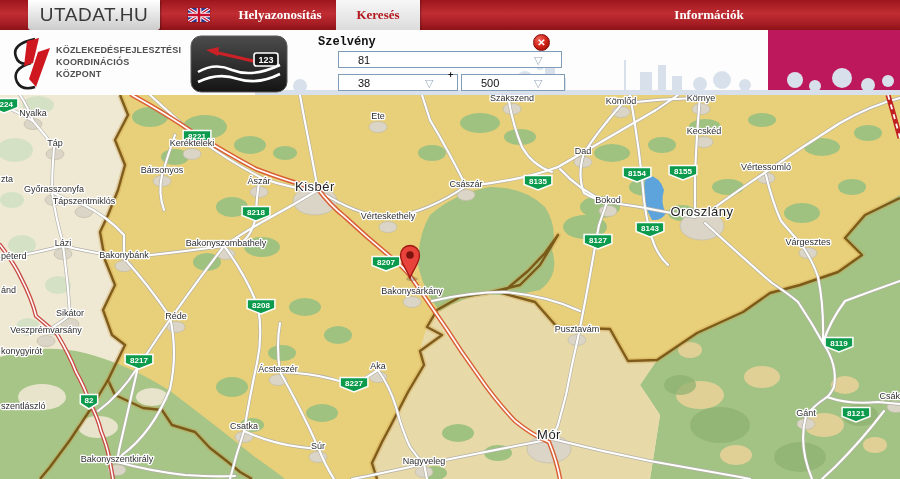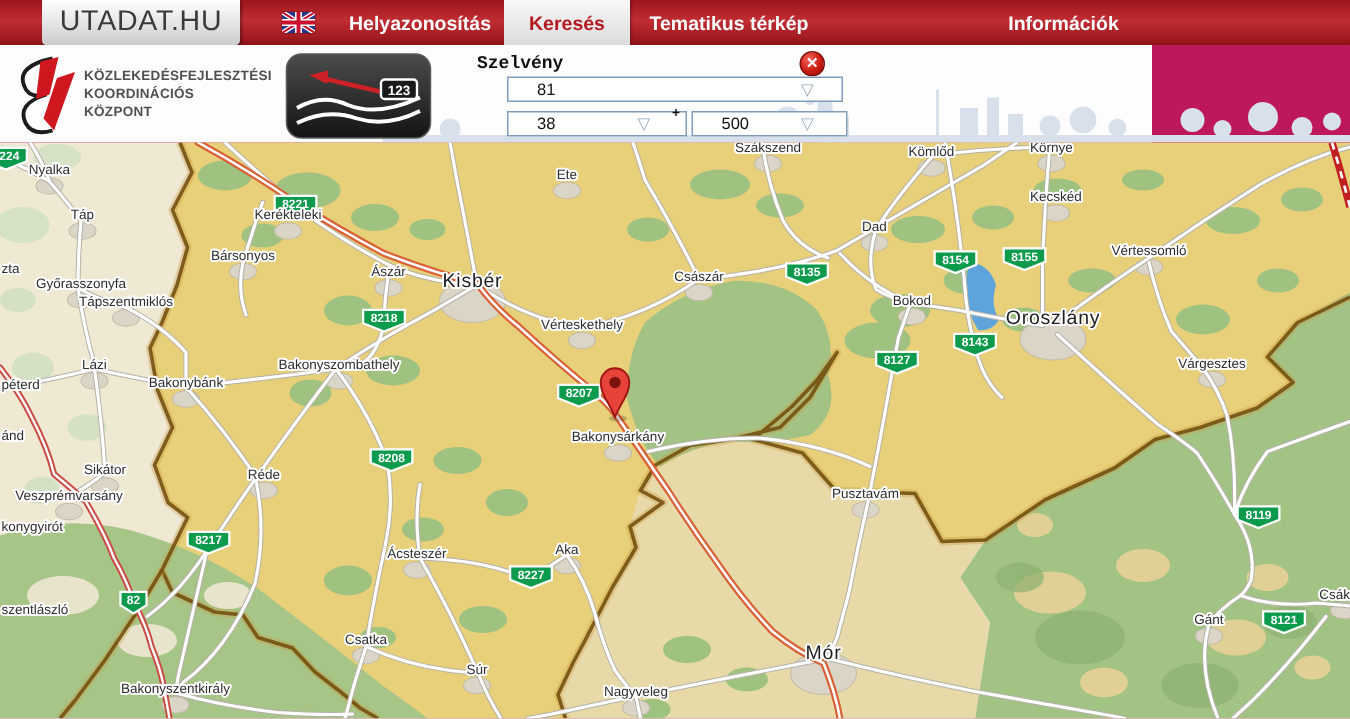--- a/index.html
+++ b/index.html
@@ -7,21 +7,21 @@
        font-family:"Liberation Sans",sans-serif;-webkit-font-smoothing:antialiased;}
   
   .topbar{position:absolute;top:0;left:0;width:900px;height:30px;
           background:linear-gradient(#9d161c,#c02d33 45%,#a51d23 80%,#8c1216);}
   .brand-tab{position:absolute;top:0;left:28px;width:132px;height:30px;
              background:linear-gradient(#ffffff,#cccccc);display:flex;align-items:center;justify-content:center;
              font-size:19px;color:#3a3a3a;letter-spacing:.5px;border-radius:0 0 3px 3px;
              box-shadow:1px 1px 2px rgba(0,0,0,.35);}
   .flag{position:absolute;top:8px;left:188px;width:22px;height:14px;box-shadow:0 0 1px rgba(0,0,0,.6);}
   .tab{position:absolute;top:0;height:30px;display:flex;align-items:center;justify-content:center;
-       color:#fff;font-weight:bold;font-size:13px;cursor:pointer;white-space:nowrap;}
+       color:#fff;font-weight:bold;font-size:13px;cursor:pointer;white-space:nowrap;font-family:Liberation Serif, serif;}
   .tab.active{background:linear-gradient(#f7f7f7,#dcdcdc);color:#b3191f;box-shadow:1px 0 2px rgba(0,0,0,.3);}
   #tab0{left:224px;width:112px}#tab1{left:336px;width:84px}#tab2{left:428px;width:116px}
   #tab3{left:554px;width:96px}#tab4{left:662px;width:94px}
   
   .band{position:absolute;top:30px;left:0;width:768px;height:65px;background:#fdfdfd;}
   .band svg.sky{position:absolute;top:0;left:0;}
   .logo{position:absolute;top:6px;left:5px;display:flex;align-items:center;gap:5px;}
   .org{font-size:9px;font-weight:bold;color:#4f4f4f;line-height:1.3;letter-spacing:.2px;}
   .roadicon{position:absolute;top:5px;left:190px;}
   
@@ -73,23 +73,20 @@
       <path d="M11,0 V14" stroke="#fff" stroke-width="4.6"></path>
         <path d="M0,7 H22" stroke="#fff" stroke-width="4.6"></path>
       <path d="M11,0 V14" stroke="#c8102e" stroke-width="2.6"></path>
         <path d="M0,7 H22" stroke="#c8102e" stroke-width="2.6"></path>
     </svg>
     <div class="tab" id="tab0">
         <span>Helyazonosítás</span>
       </div>
     <div class="tab active" id="tab1">
         <span>Keresés</span>
-      </div>
-    <div class="tab" id="tab2">
-        <span>Tematikus térkép</span>
       </div>
     <div class="tab" id="tab4">
         <span>Információk</span>
       </div>
   </div>
 
   <div class="band">
     <svg class="sky" width="900" height="65">
       <g fill="#d8e1eb">
         <circle cx="265" cy="54" r="6"></circle>

